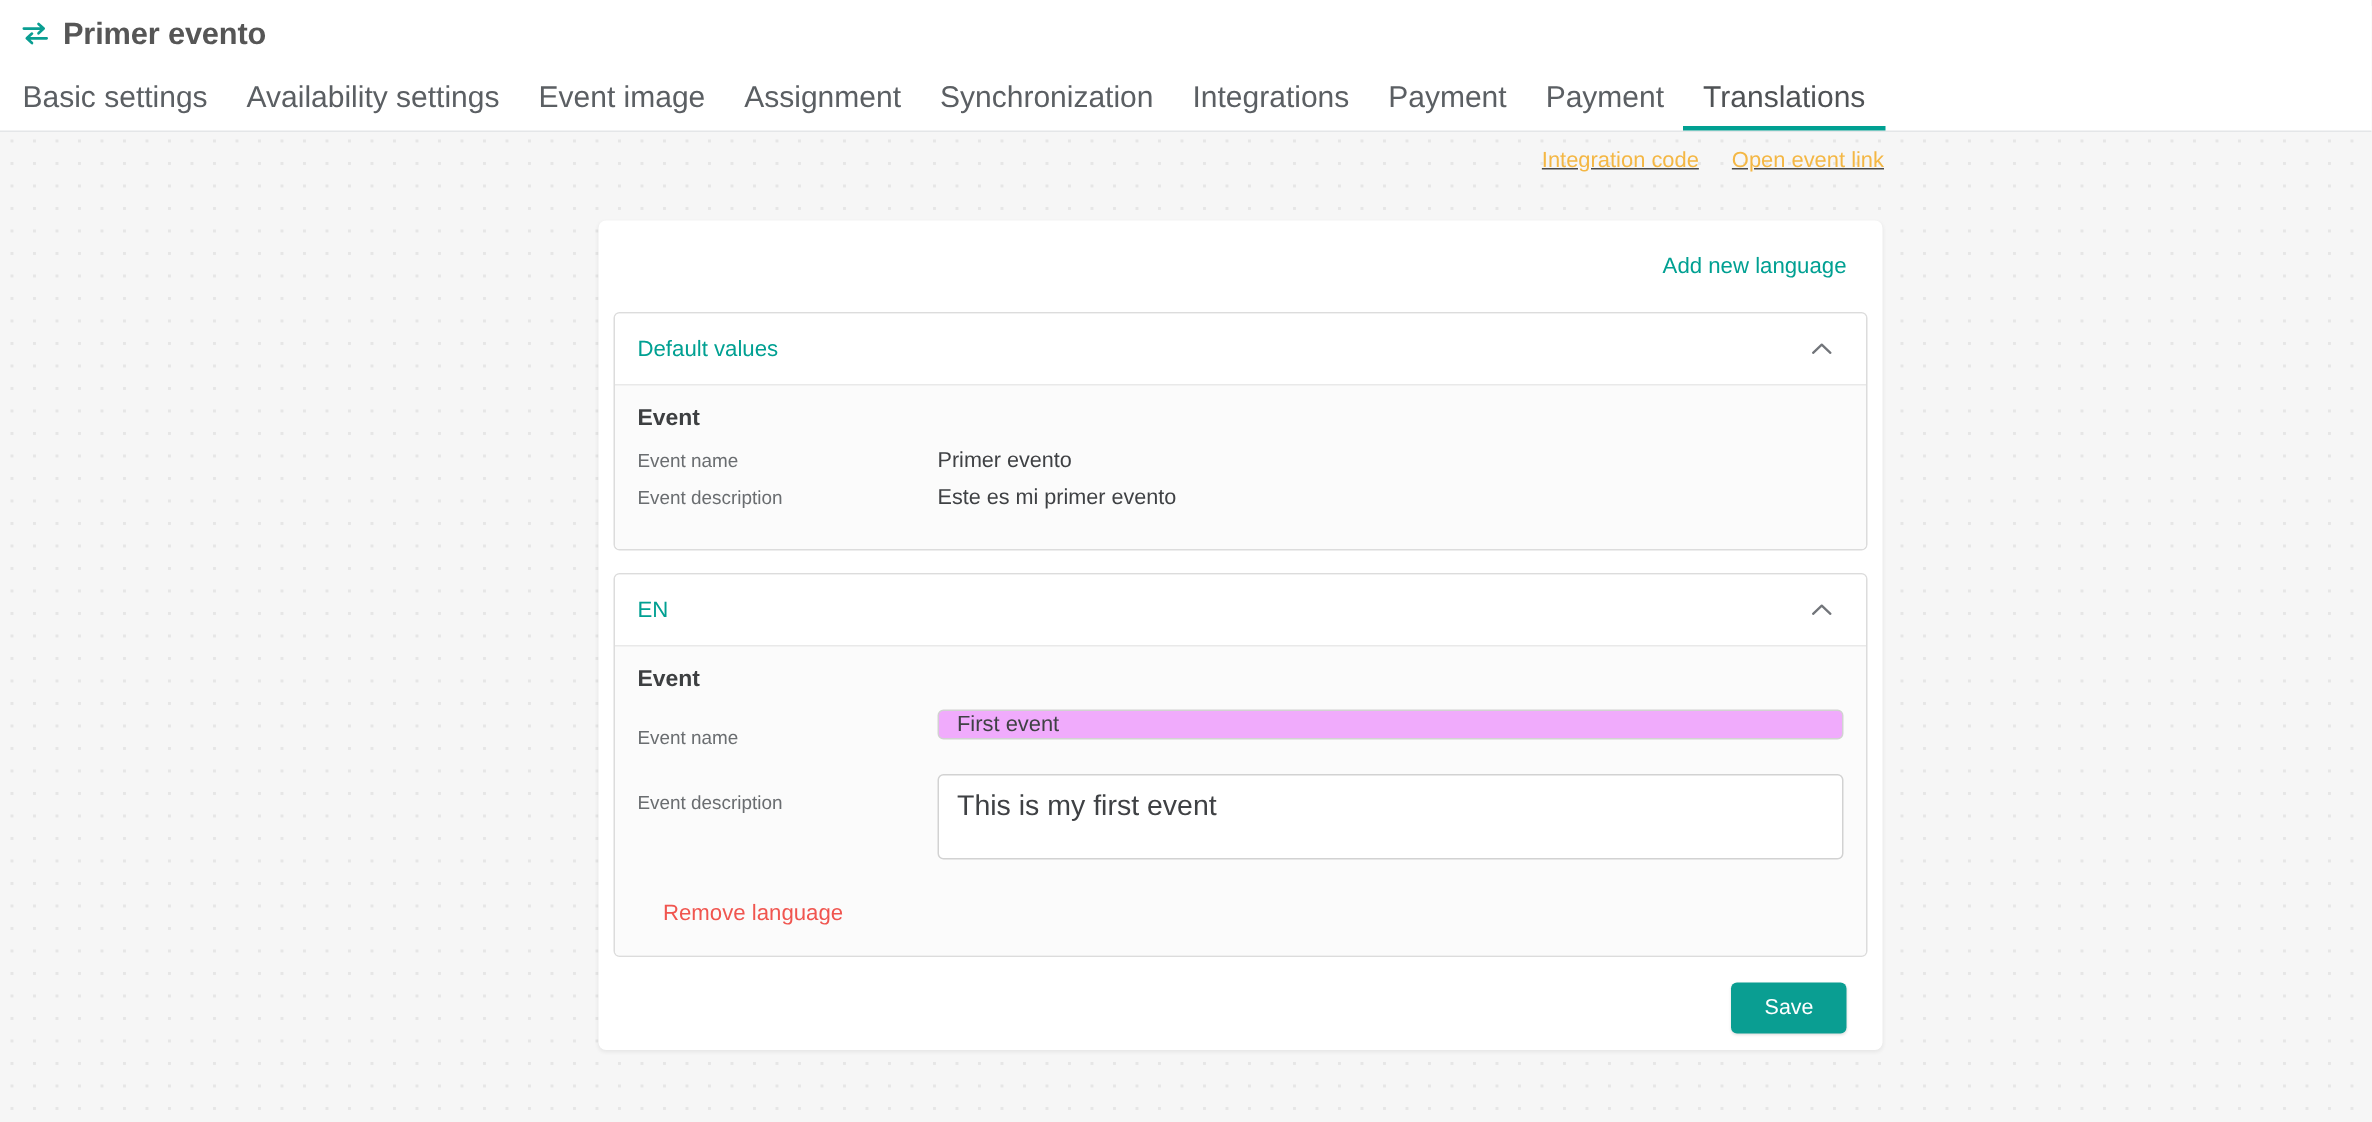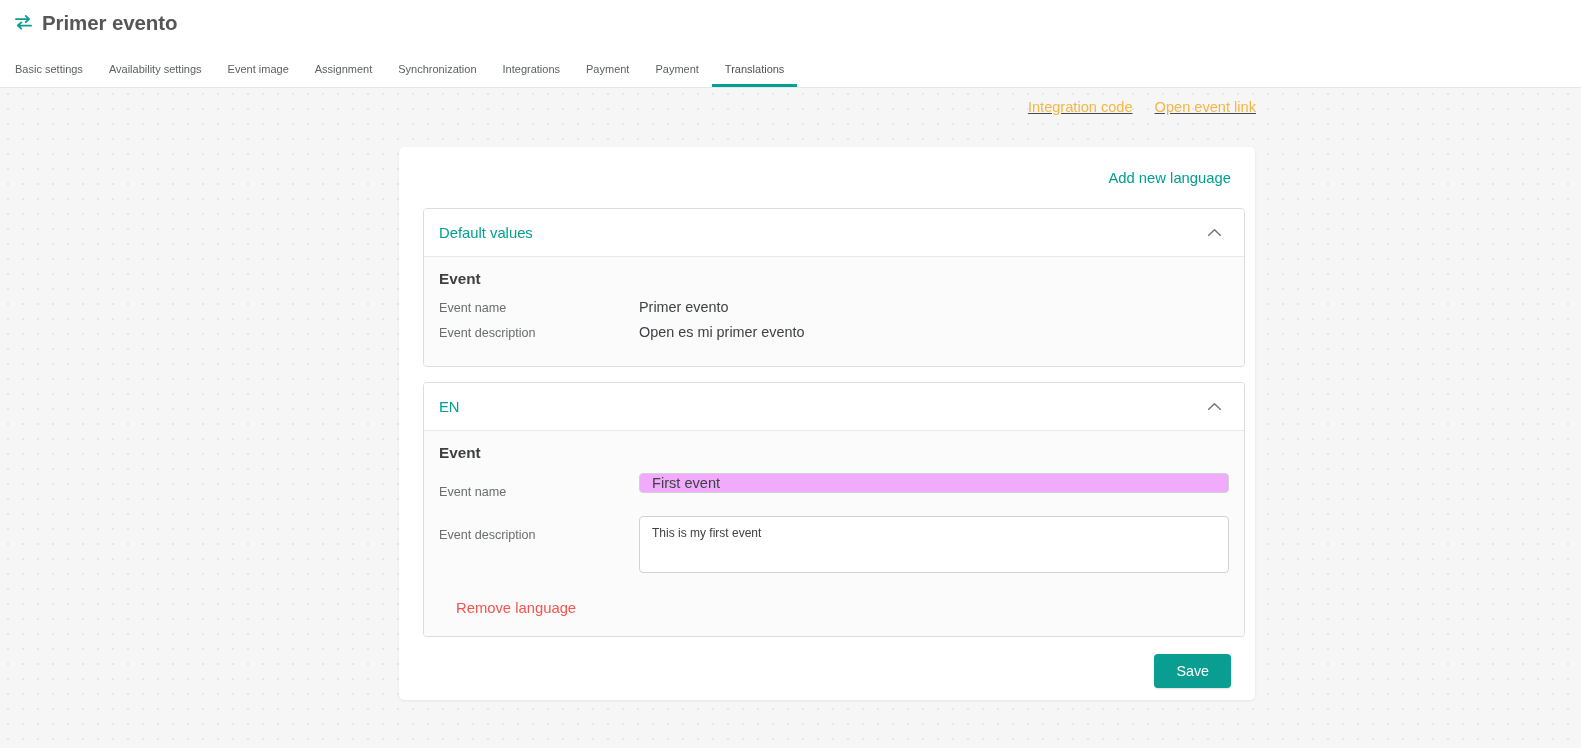--- a/index.html
+++ b/index.html
@@ -71,21 +71,21 @@
   
   .tabs {
     display: flex;
     align-items: flex-end;
     height: 42px;
     padding-left: 0;
   }
 
   .tab {
     position: relative;
-    font-size: 11px;
+    font-size: 20px;
     color: #5b5f63;
     padding: 0 13px 12px 13px;
     white-space: nowrap;
     cursor: pointer;
     line-height: 1;
   }
   .tab:first-child { margin-left: 2px; }
 
   .tab.active { color: #4f5255; }
   .tab.active::after {
@@ -146,21 +146,21 @@
     padding-right: 24px;
   }
   .add-lang-link {
     color: #00a092;
     font-size: 14.8px;
     cursor: pointer;
   }
 
   
   .panel {
-    margin: 0 10px 0 24px;
+    margin: 0 10px 0 10px;
     border: 1px solid #dcdcdc;
     border-radius: 4px;
     background: #ffffff;
     overflow: hidden;
   }
   .panel + .panel { margin-top: 15px; }
 
   .panel-head {
     height: 47px;
     display: flex;
@@ -241,21 +241,21 @@
     outline: none;
   }
 
   .text-area {
     width: 100%;
     height: 57px;
     border: 1px solid #d2d2d2;
     border-radius: 4px;
     background: #ffffff;
     font-family: "Liberation Sans", "DejaVu Sans", sans-serif;
-    font-size: 12px;
+    font-size: 19px;
     color: #3f4144;
     padding: 9px 12px;
     outline: none;
     resize: none;
     line-height: 1.3;
   }
 
   .remove-row {
     padding: 5px 0 2px 17px;
   }
@@ -335,21 +335,21 @@
       <div class="panel-body">
         <div class="section-title">Event</div>
 
         <div class="ro-row">
           <span class="ro-label">Event name</span>
           <span class="ro-value">Primer evento</span>
         </div>
 
         <div class="ro-row">
           <span class="ro-label">Event description</span>
-          <span class="ro-value">Open es mi primer evento</span>
+          <span class="ro-value">Este es mi primer evento</span>
         </div>
       </div>
     </div>
 
     <div class="panel">
       <div class="panel-head">
         <span class="panel-head-label">EN</span>
         <svg class="chev" viewBox="0 0 16 10">
           <path d="M1.6 8 L8 2 L14.4 8" fill="none" stroke="#72757a" stroke-width="1.7" stroke-linecap="round" stroke-linejoin="round"></path>
         </svg>

